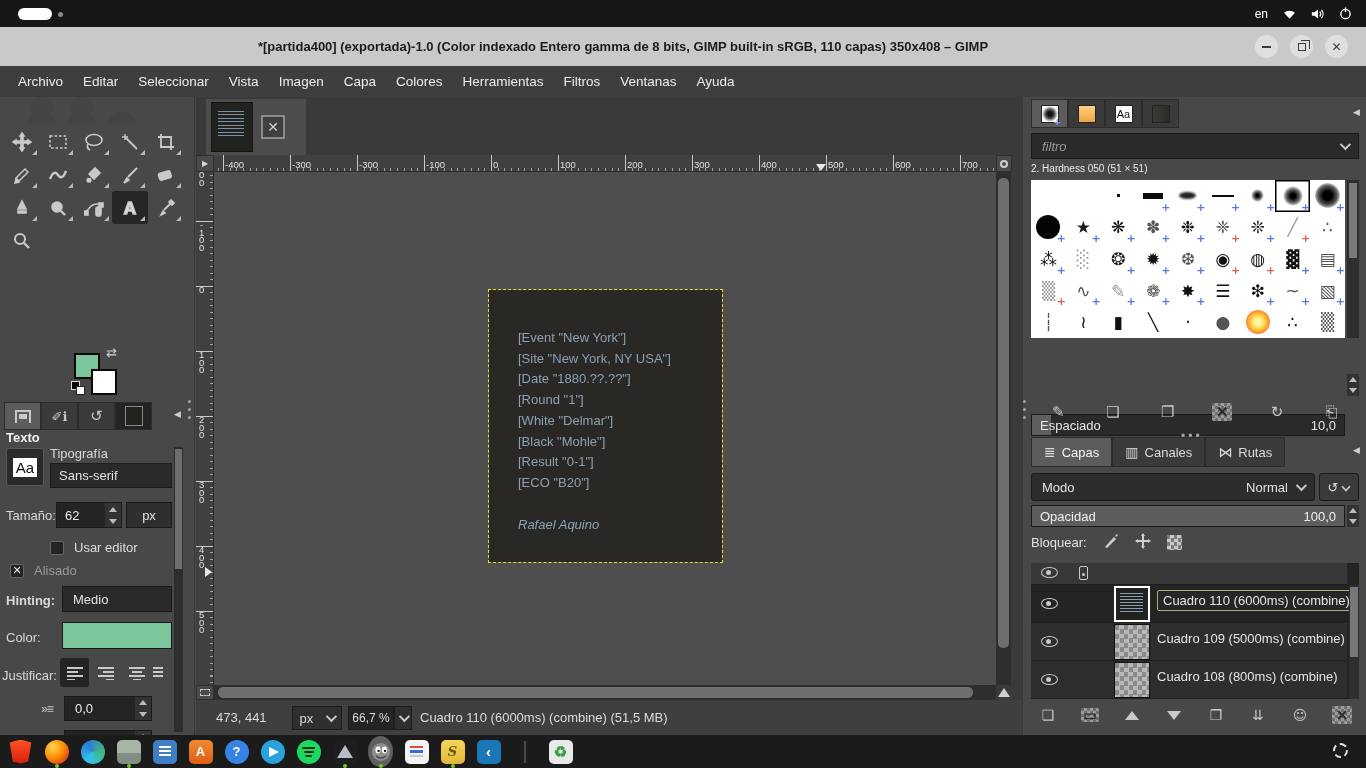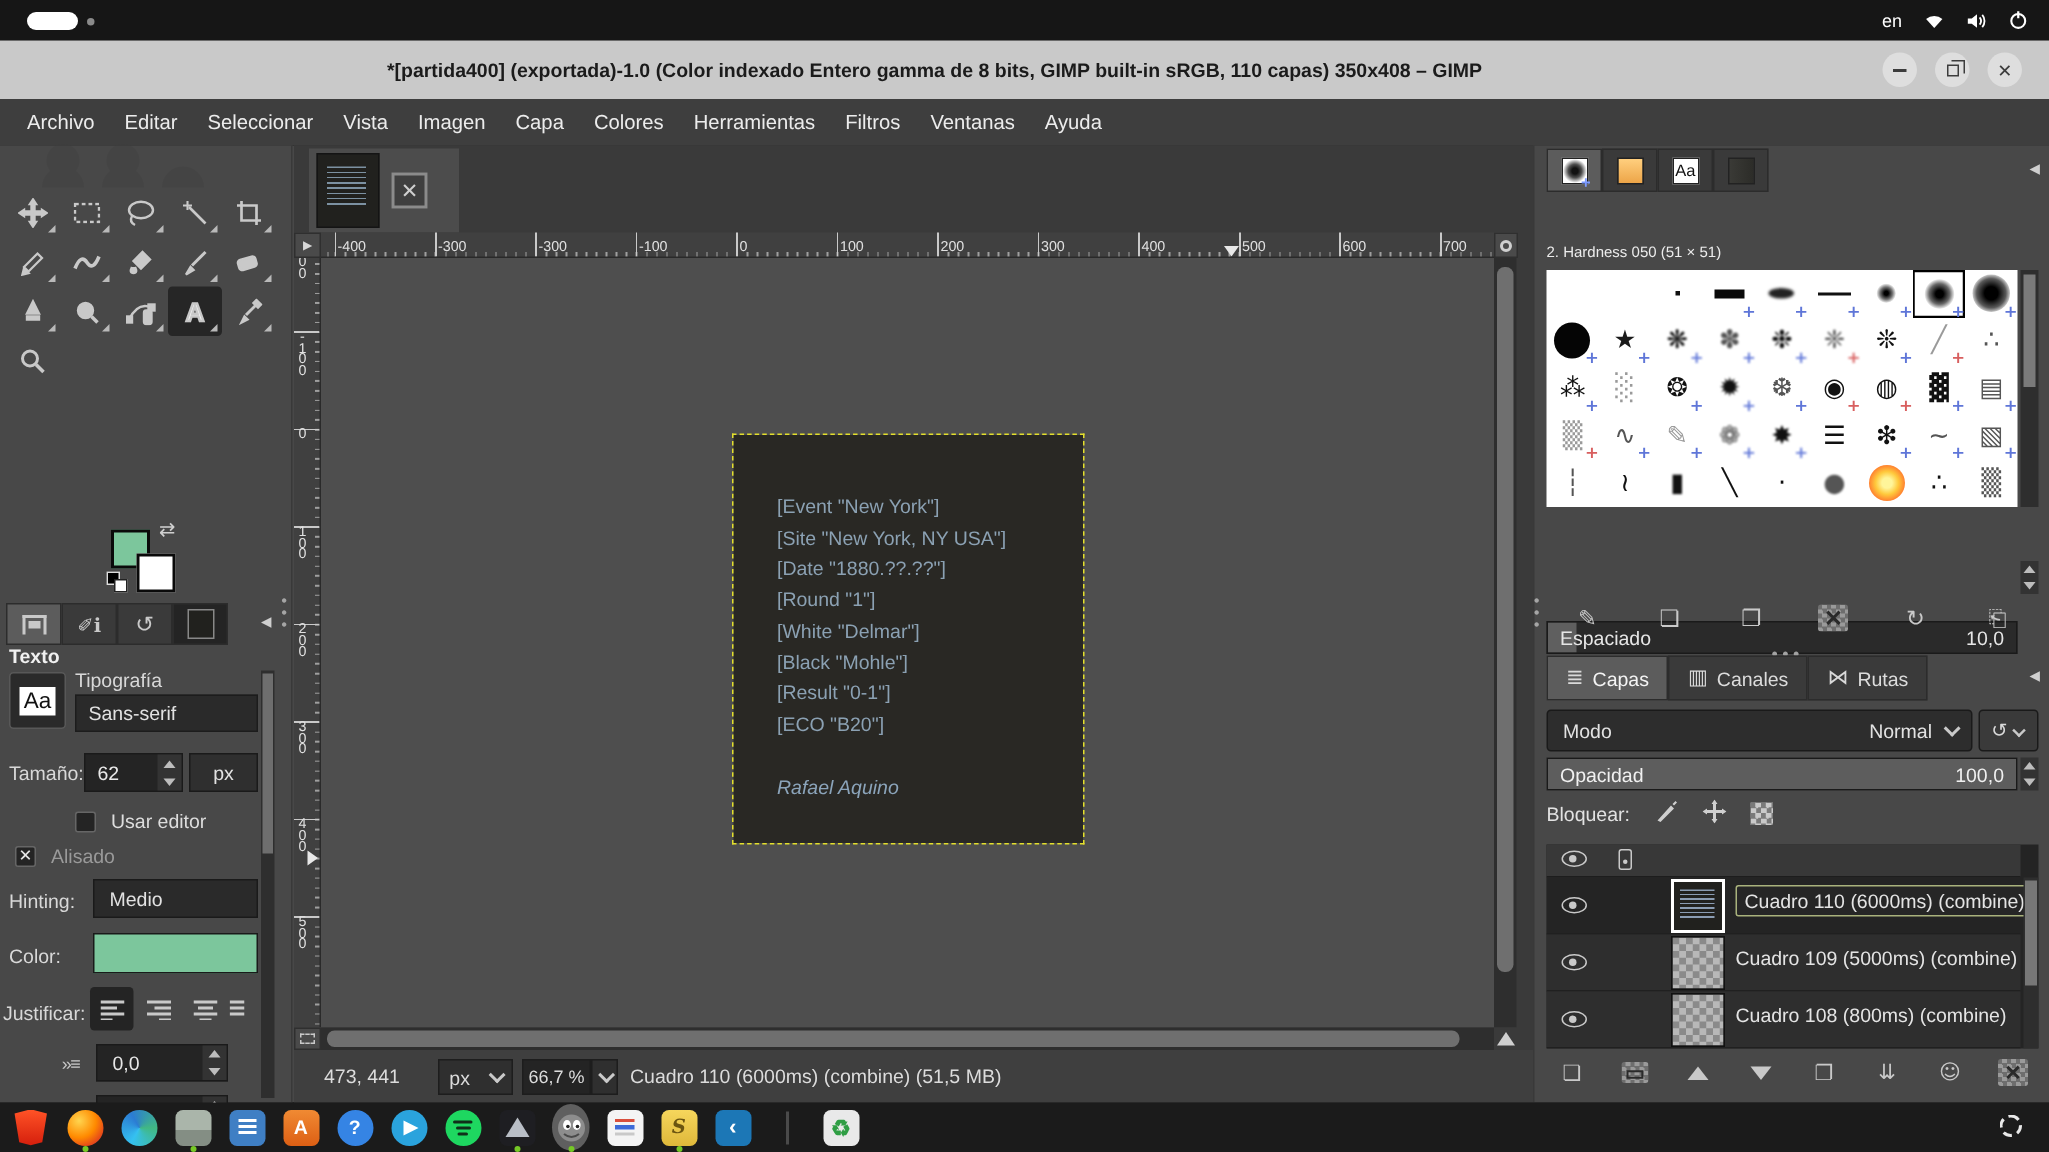--- a/index.html
+++ b/index.html
@@ -71,21 +71,21 @@
   .spin-arrows { position:absolute; right:0; top:0; bottom:0; width:16px; background:#333; display:flex; flex-direction:column; }
   .spin-arrows i { flex:1; display:flex; align-items:center; justify-content:center; }
   .spin-arrows i::after { content:""; border-left:4px solid transparent; border-right:4px solid transparent; }
   .spin-arrows i.up::after { border-bottom:5px solid #bdbdbd; }
   .spin-arrows i.dn::after { border-top:5px solid #bdbdbd; }
   #unit-box { position:absolute; left:126px; top:72px; width:46px; height:26px; background:#2f2f2f; border:1px solid #1a1a1a; display:flex; align-items:center; justify-content:center; gap:4px; color:#e2e2e2; }
   .chk-row { position:absolute; display:flex; align-items:center; gap:10px; }
   .chk { width:14px; height:14px; background:#242424; border:1px solid #666; border-radius:2px; display:flex; align-items:center; justify-content:center; color:#e8e8e8; font-size:11px; }
   #chk-editor { left:10px; top:110px;margin-left:40px; }
   #chk-alias { left:10px; top:133px; color:#9a9a9a; }
-  #hint-label { left:6px; top:163px; }
+  #hint-label { left:6px; top:163px;font-weight:bold; }
   #hint-box { position:absolute; left:62px; top:156px; width:110px; height:26px; background:#2a2a2a; border:1px solid #1a1a1a; color:#e2e2e2; display:flex; align-items:center; padding-left:10px; }
   #color-label { left:6px; top:200px; }
   #color-box { position:absolute; left:62px; top:192px; width:110px; height:27px; border:1px solid #1a1a1a; }
   #just-label { left:2px; top:238px; }
   #just-row { position:absolute; left:60px; top:228px; display:flex; gap:2px; }
   .jbtn { width:29px; height:29px; display:flex; align-items:center; justify-content:center; border-radius:3px; }
   .jbtn.active { background:#242424; }
   .jbtn svg rect { fill:#c9c9c9; }
   .opt-spin-row { position:absolute; left:36px; display:flex; align-items:center; gap:6px; color:#c9c9c9; }
   .osr-icon { width:22px; font-size:12px; text-align:center; letter-spacing:-1px; }
@@ -643,20 +643,24 @@
         </div>
       <div class="rp-tab">
           <span class="ic-font">Aa</span>
         </div>
       <div class="rp-tab">
           <span class="ic-grad"></span>
         </div>
     </div>
     <div class="collapse-btn" id="rp-collapse">◀</div>
 
+    <div id="filter-box">
+      <span>filtro</span>
+      <span class="chev"></span>
+    </div>
     <div id="brush-title">2. Hardness 050 (51 × 51)</div>
     <div id="brush-grid">
         <div class="bc "></div>
         <div class="bc "></div>
         <div class="bc g-dot"></div>
         <div class="bc g-bar">
           <span class="pb">+</span>
         </div>
         <div class="bc g-ell">
           <span class="pb">+</span>

